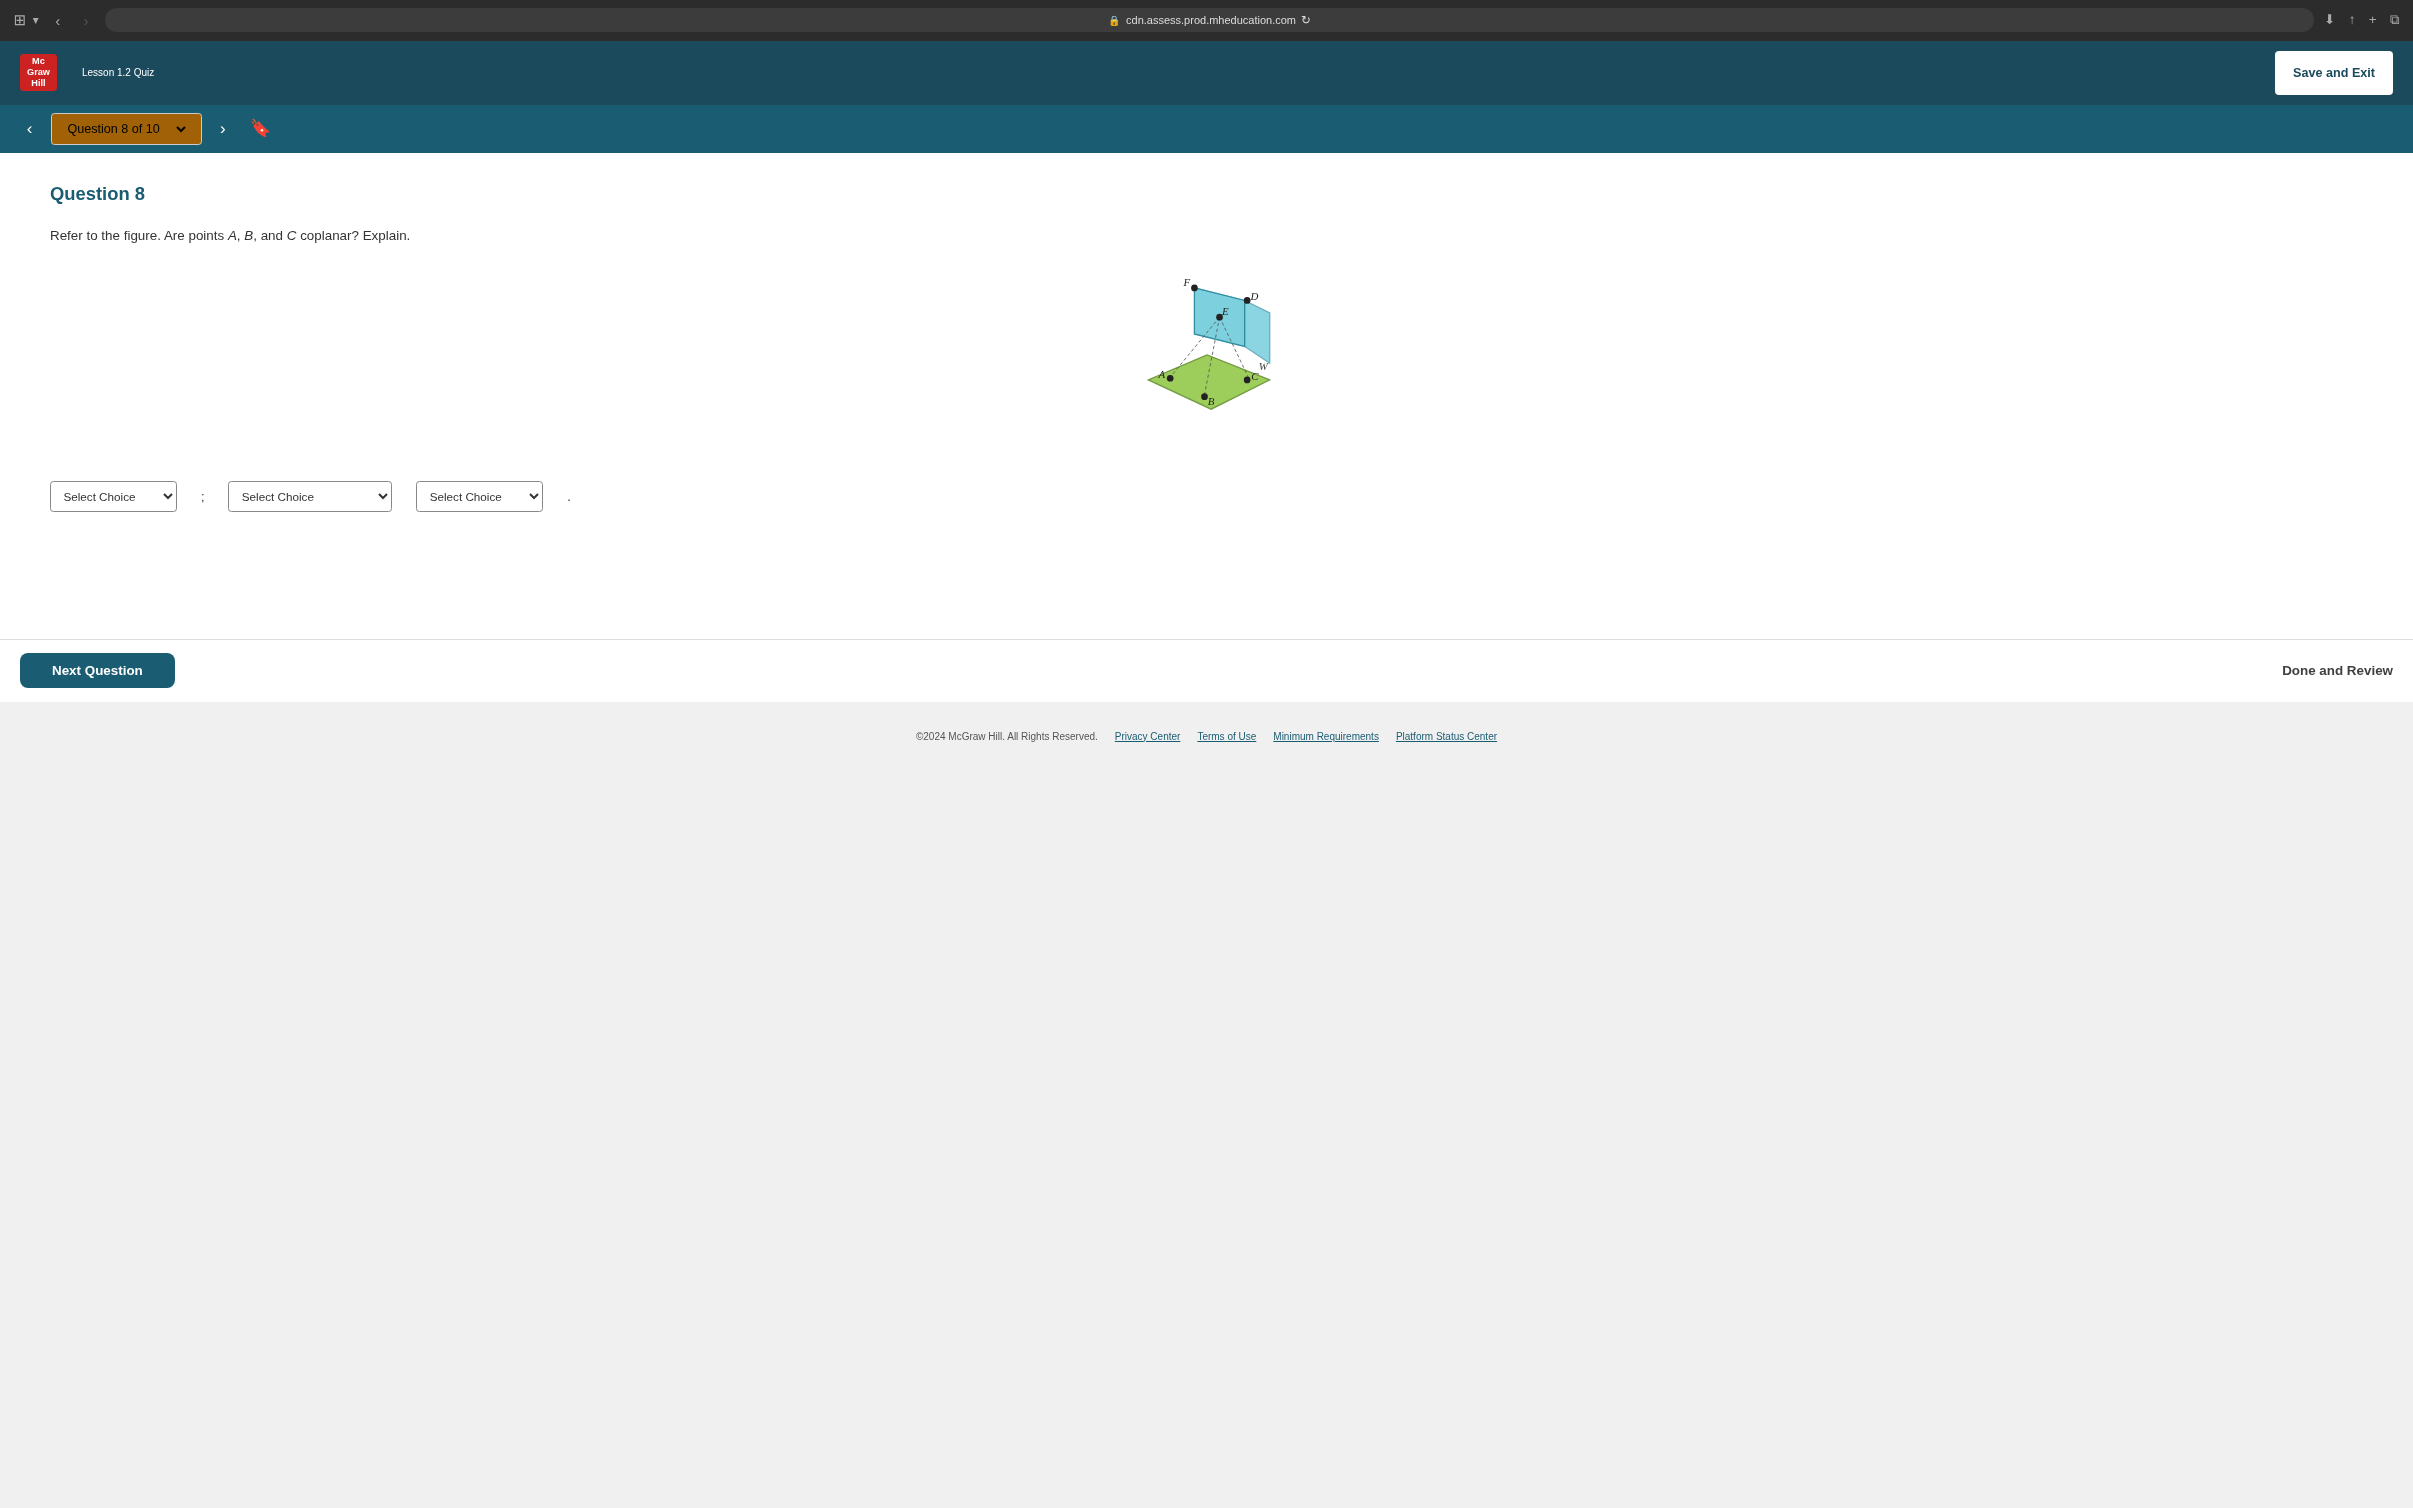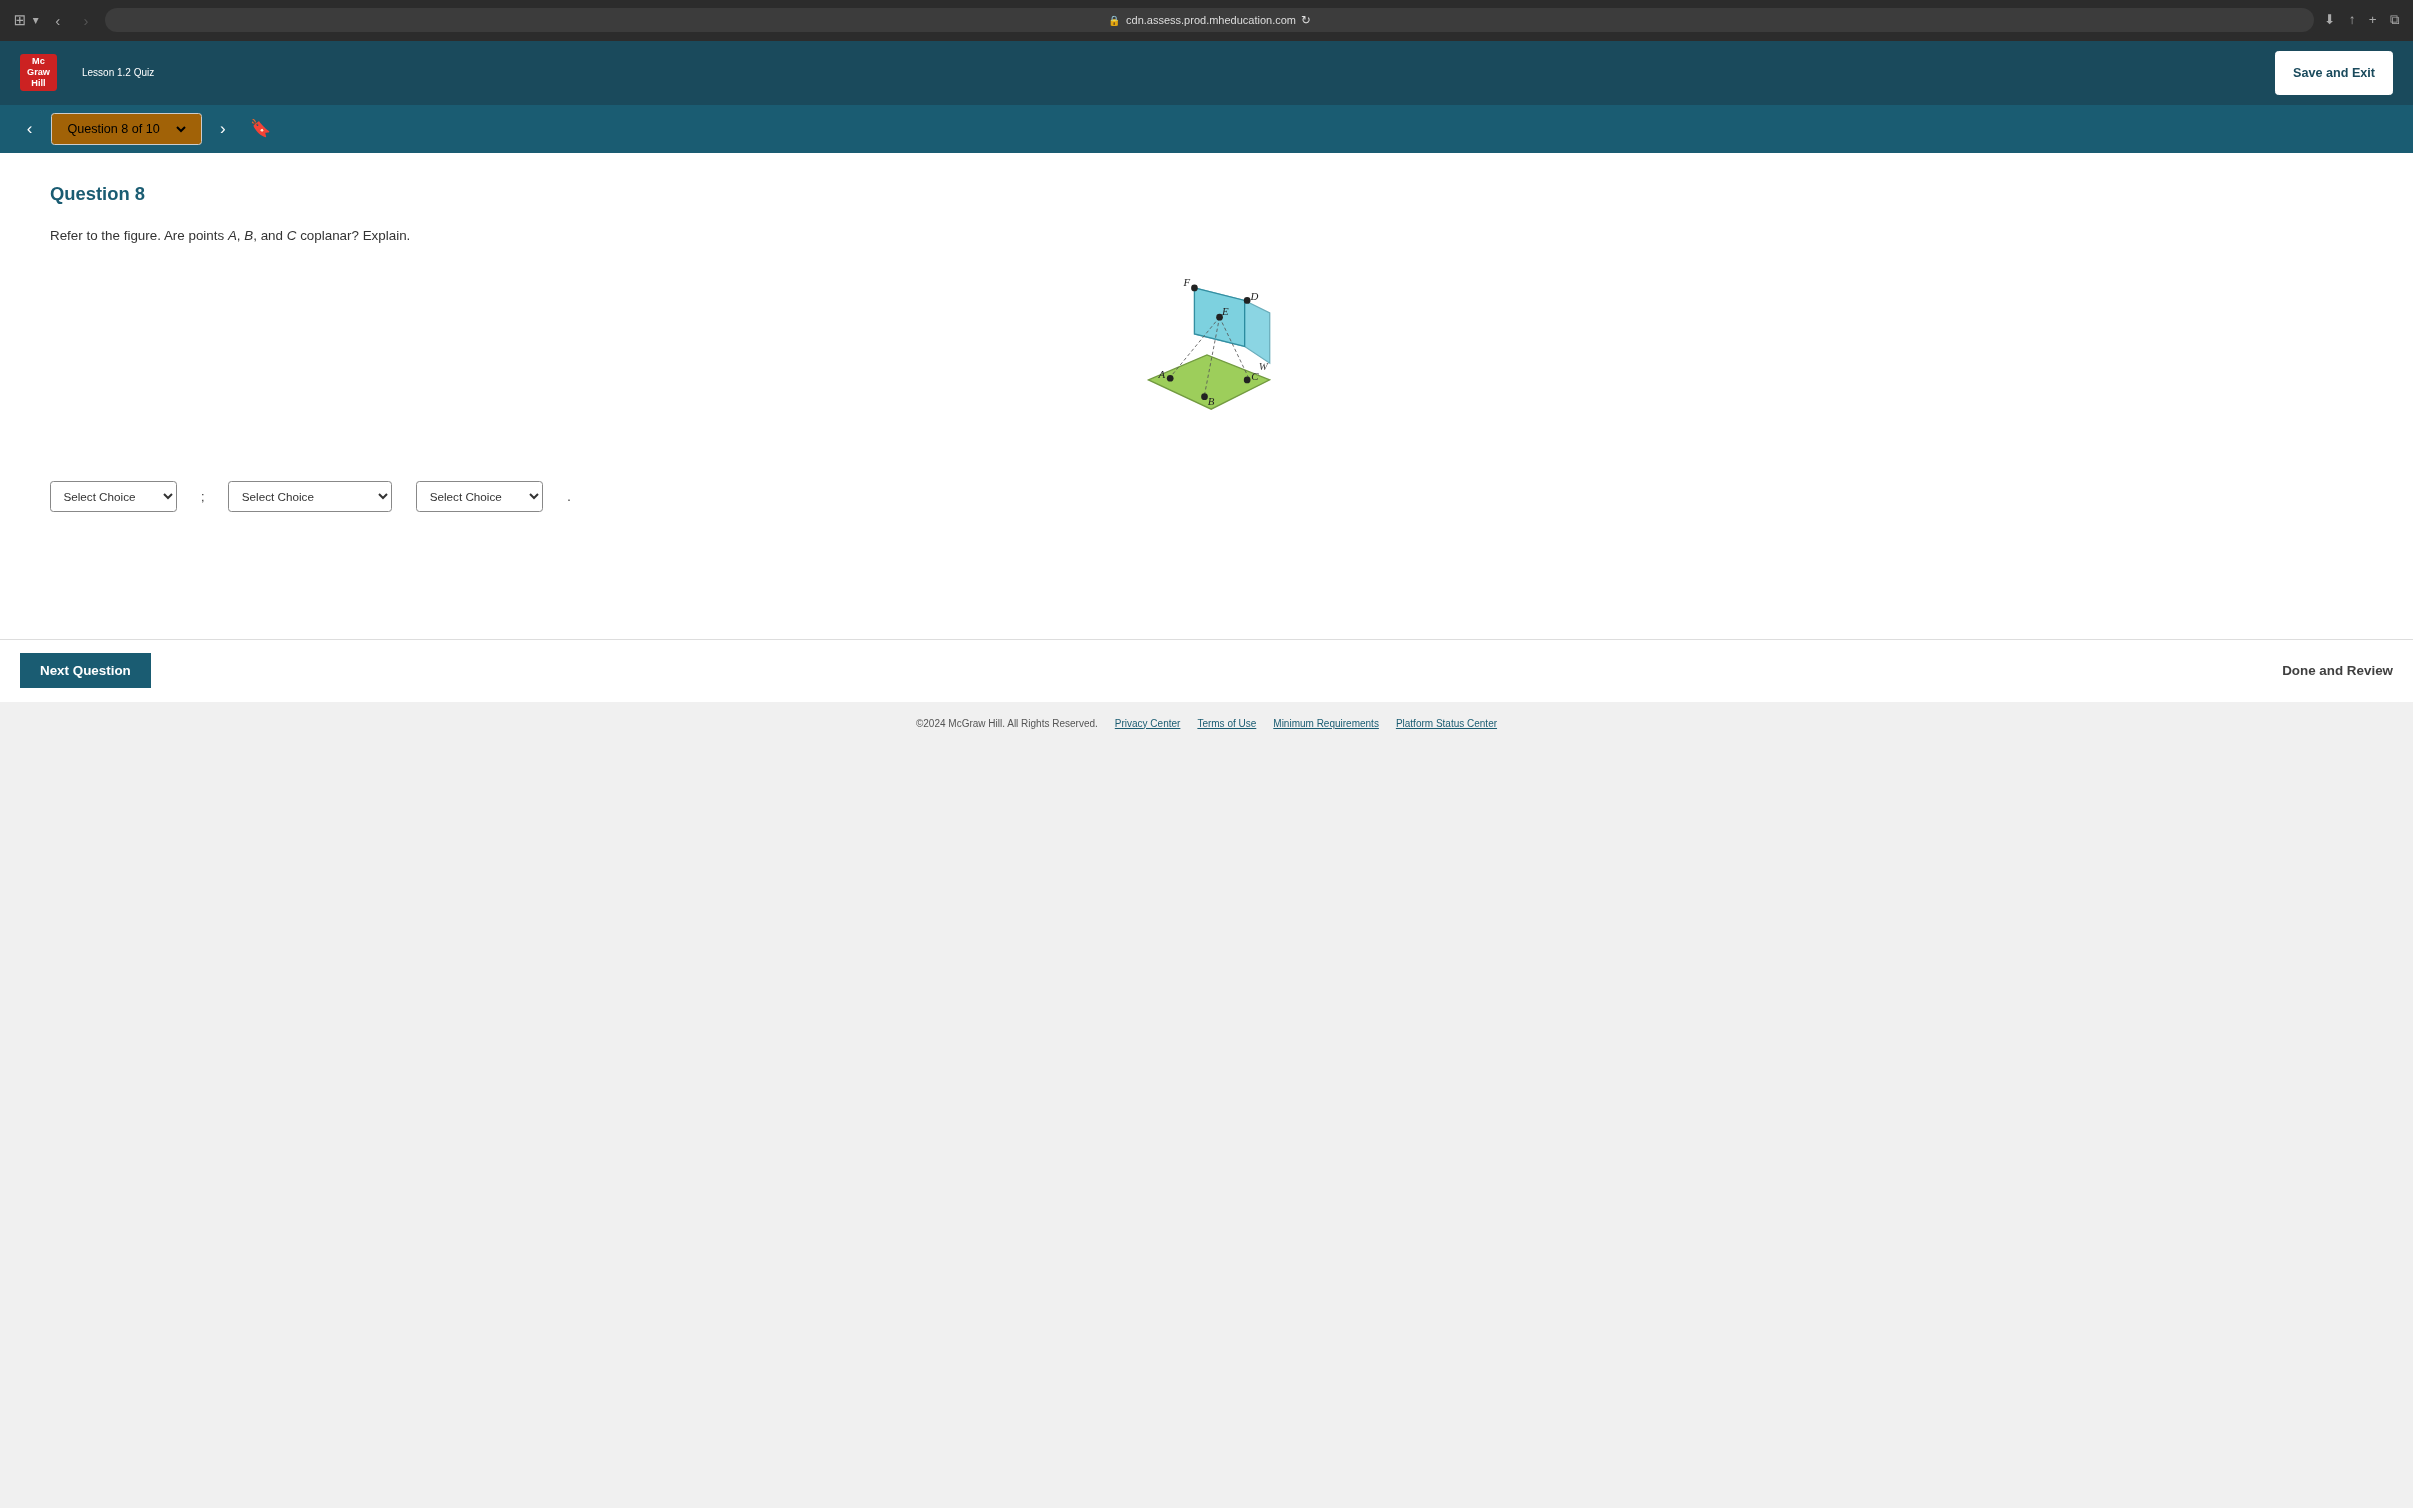--- a/index.html
+++ b/index.html
@@ -196,42 +196,42 @@
       display: flex;
       align-items: center;
       justify-content: space-between;
       position: sticky;
       bottom: 0;
     }
     .next-question-btn {
       background: #1a5c72;
       color: white;
       border: none;
-      border-radius: 0;
-      padding: 10px 20px;
+      border-radius: 8px;
+      padding: 10px 32px;
       font-size: 13.4px;
       font-weight: 600;
       cursor: pointer;
     }
     .done-review-link {
       color: #404040;
       font-size: 13.4px;
       font-weight: 600;
       cursor: pointer;
       background: none;
       border: none;
       text-decoration: none;
       text-align: right;
     }
 
     
     .footer {
       background: #f0f0f0;
       text-align: center;
-      padding: 16px;
+      padding: 29px;
       font-size: 10px;
       color: #555;
       display: flex;
       justify-content: center;
       gap: 17px;
       flex-wrap: wrap;
     }
     .footer a {
       color: #1a5c72;
       text-decoration: underline;

